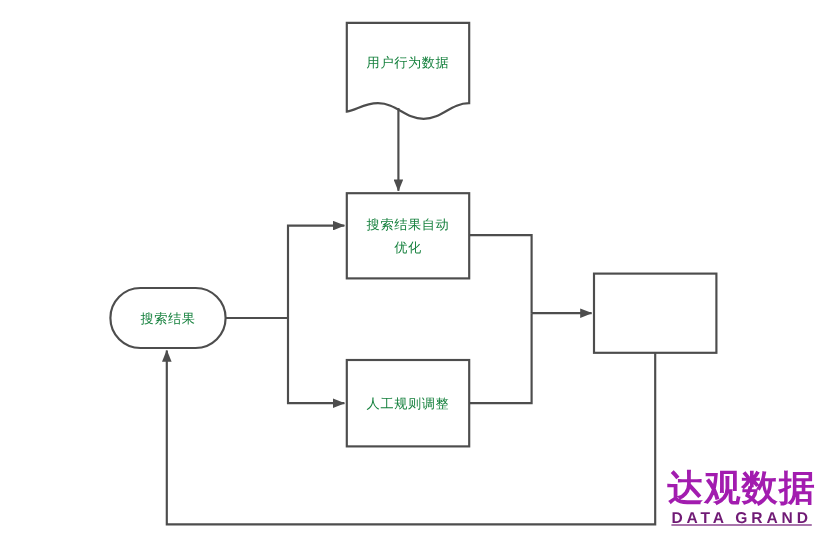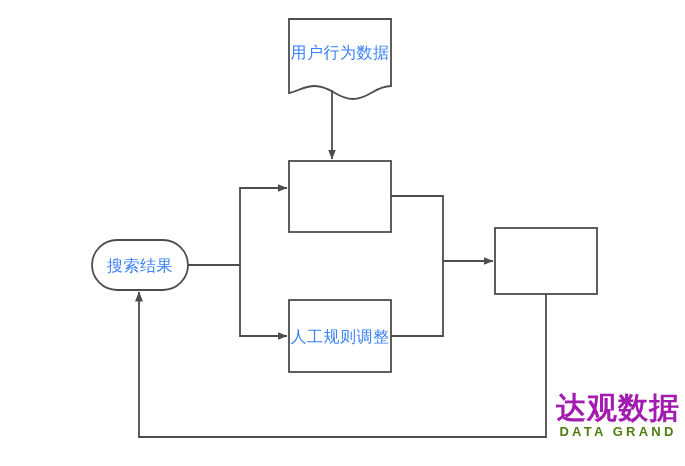--- a/index.html
+++ b/index.html
@@ -23,22 +23,22 @@
     top: 0;
     width: 685px;
     height: 466px;
   }
   .node-label {
     position: absolute;
     display: flex;
     align-items: center;
     justify-content: center;
     text-align: center;
-    color: #3b82f6;
-    font-size: 16px;
+    color: #15803d;
+    font-size: 11px;
     line-height: 19px;
     letter-spacing: 0.5px;
     white-space: pre-line;
     pointer-events: none;
   }
   #logo {
     position: absolute;
     left: 556px;
     top: 392px;
     width: 124px;
@@ -47,26 +47,27 @@
   }
   #logo-cn {
     color: #a21caf;
     font-size: 30px;
     font-weight: bold;
     line-height: 32px;
     letter-spacing: 1px;
     font-family: "DejaVu Sans", "Liberation Sans", sans-serif;
   }
   #logo-en {
-    color: #4d7c0f;
+    color: #701a75;
     font-size: 13px;
     font-weight: bold;
     line-height: 16px;
     letter-spacing: 3.2px;
     font-family: "Liberation Sans", sans-serif;
+    text-decoration: underline;
   }
 </style>
 </head>
 <body>
 
 <div id="canvas">
 
   <svg id="flow-svg" viewBox="0 0 685 466" xmlns="http://www.w3.org/2000/svg">
     <defs>
       <marker id="arrowhead" markerWidth="10" markerHeight="8" refX="9.5" refY="4" orient="auto" markerUnits="userSpaceOnUse">
@@ -99,20 +100,22 @@
       <path d="M391,336 L443,336 L443,261"></path>
 
       <path d="M443,261 L493,261" marker-end="url(#arrowhead)"></path>
 
       <path d="M546,294 L546,437 L139,437 L139,292" marker-end="url(#arrowhead)"></path>
     </g>
   </svg>
 
   <div class="node-label" style="left:289px; top:19px; width:102px; height:66px;">用户行为数据</div>
 
+  <div class="node-label" style="left:289px; top:161px; width:102px; height:71px;">搜索结果自动
+优化</div>
 
   <div class="node-label" style="left:289px; top:300px; width:102px; height:72px;">人工规则调整</div>
 
   <div class="node-label" style="left:92px; top:240px; width:96px; height:50px;">搜索结果</div>
 
 
   <div id="logo">
     <div id="logo-cn">达观数据</div>
     <div id="logo-en">DATA GRAND</div>
   </div>

